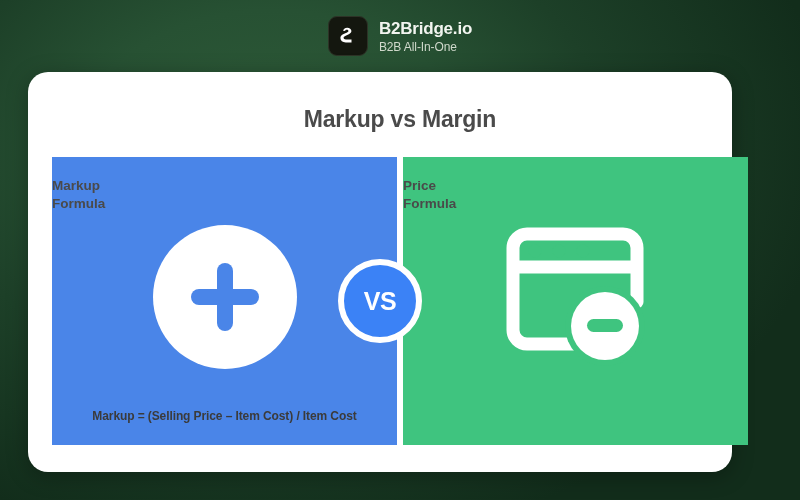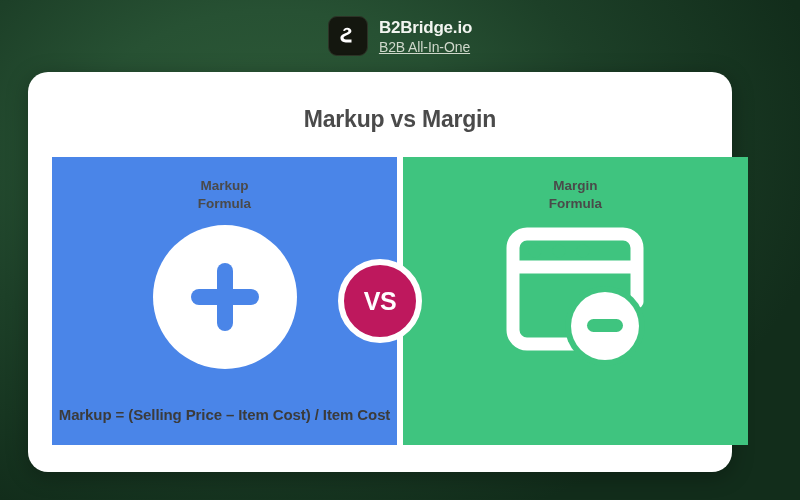--- a/index.html
+++ b/index.html
@@ -54,24 +54,23 @@
     line-height: 1;
   }
   .brand-name {
     font-size: 17px;
     font-weight: bold;
     color: #f2f5f0;
     letter-spacing: -0.2px;
     margin-bottom: 4px;
   }
   .brand-tagline {
-    font-size: 14px;
+    font-size: 12px;
     color: #cfd8cb;
     letter-spacing: -0.1px;
-    text-decoration: underline;
   }
 
   
   .card {
     position: absolute;
     left: 28px;
     top: 72px;
     width: 704px;
     height: 400px;
     background: #ffffff;
@@ -107,21 +106,20 @@
     height: 288px;
   }
   .panel-markup { background: #4a85e8; }
   .panel-margin { background: #3fc47f; }
 
   .panel-heading {
     position: absolute;
     left: 0;
     top: 20px;
     width: 100%;
-    text-align: center;
     font-size: 13.5px;
     font-weight: bold;
     color: #4a4a4a;
     line-height: 1.32;
   }
 
   .panel-icon {
     position: absolute;
     left: 0;
     top: 62px;
@@ -132,37 +130,37 @@
     justify-content: center;
   }
   .panel-icon svg { display: block; }
 
   .panel-formula {
     position: absolute;
     left: 0;
     bottom: 22px;
     width: 100%;
     text-align: center;
-    font-size: 15px;
+    font-size: 12px;
     font-weight: bold;
     color: #3b3b3b;
     letter-spacing: -0.1px;
   }
   .panel-margin .panel-formula { color: #2f4f3d; }
 
   
   .vs-badge {
     position: absolute;
     left: 50%;
     top: 229px;
     transform: translate(-50%, -50%);
     width: 84px;
     height: 84px;
     border-radius: 50%;
-    background: #be185d;
+    background: #3b82f6;
     border: 6px solid #ffffff;
     box-sizing: border-box;
     display: flex;
     align-items: center;
     justify-content: center;
     z-index: 5;
   }
   .vs-label {
     font-size: 25px;
     font-weight: bold;
@@ -204,21 +202,21 @@
             <circle cx="74" cy="74" r="72" fill="#ffffff"></circle>
             <rect x="40" y="66" width="68" height="16" rx="8" fill="#4a85e8"></rect>
             <rect x="66" y="40" width="16" height="68" rx="8" fill="#4a85e8"></rect>
           </svg>
         </div>
         <div class="panel-formula">Markup = (Selling Price – Item Cost) / Item Cost</div>
       </div>
 
       <div class="panel panel-margin">
         <div class="panel-heading">
-          <span>Margin</span><br>
+          <span>Price</span><br>
           <span>Formula</span>
         </div>
         <div class="panel-icon">
           <svg width="150" height="142" viewBox="0 0 150 142" aria-hidden="true">
 
             <path d="M104 118 H26 a14 14 0 0 1 -14 -14 V22 a14 14 0 0 1 14 -14 H122 a14 14 0 0 1 14 14 V76" fill="none" stroke="#ffffff" stroke-width="13" stroke-linecap="round" stroke-linejoin="round"></path>
 
             <path d="M13 41 H135" fill="none" stroke="#ffffff" stroke-width="13"></path>
 
             <circle cx="34" cy="25" r="6.5" fill="#3fc47f"></circle>

